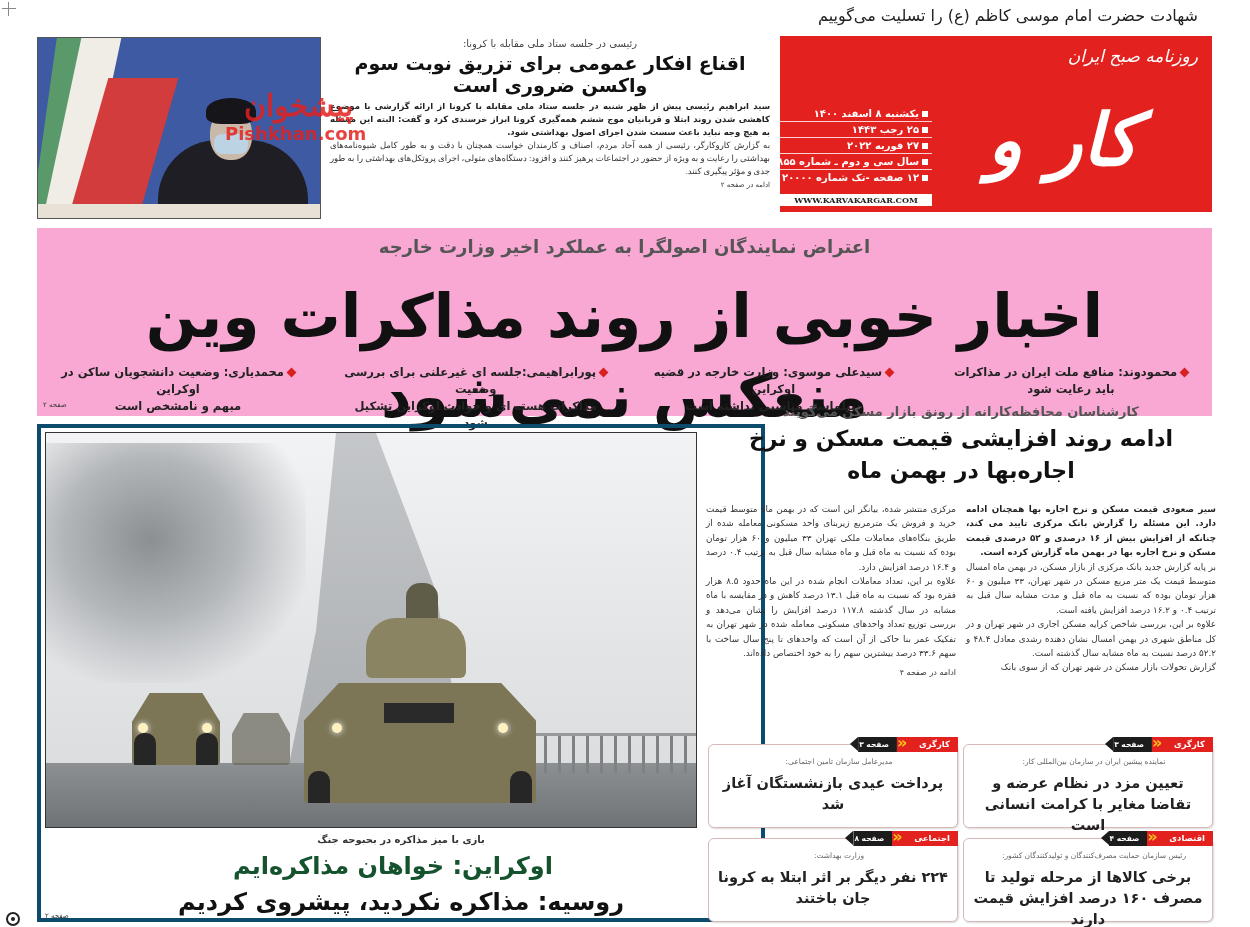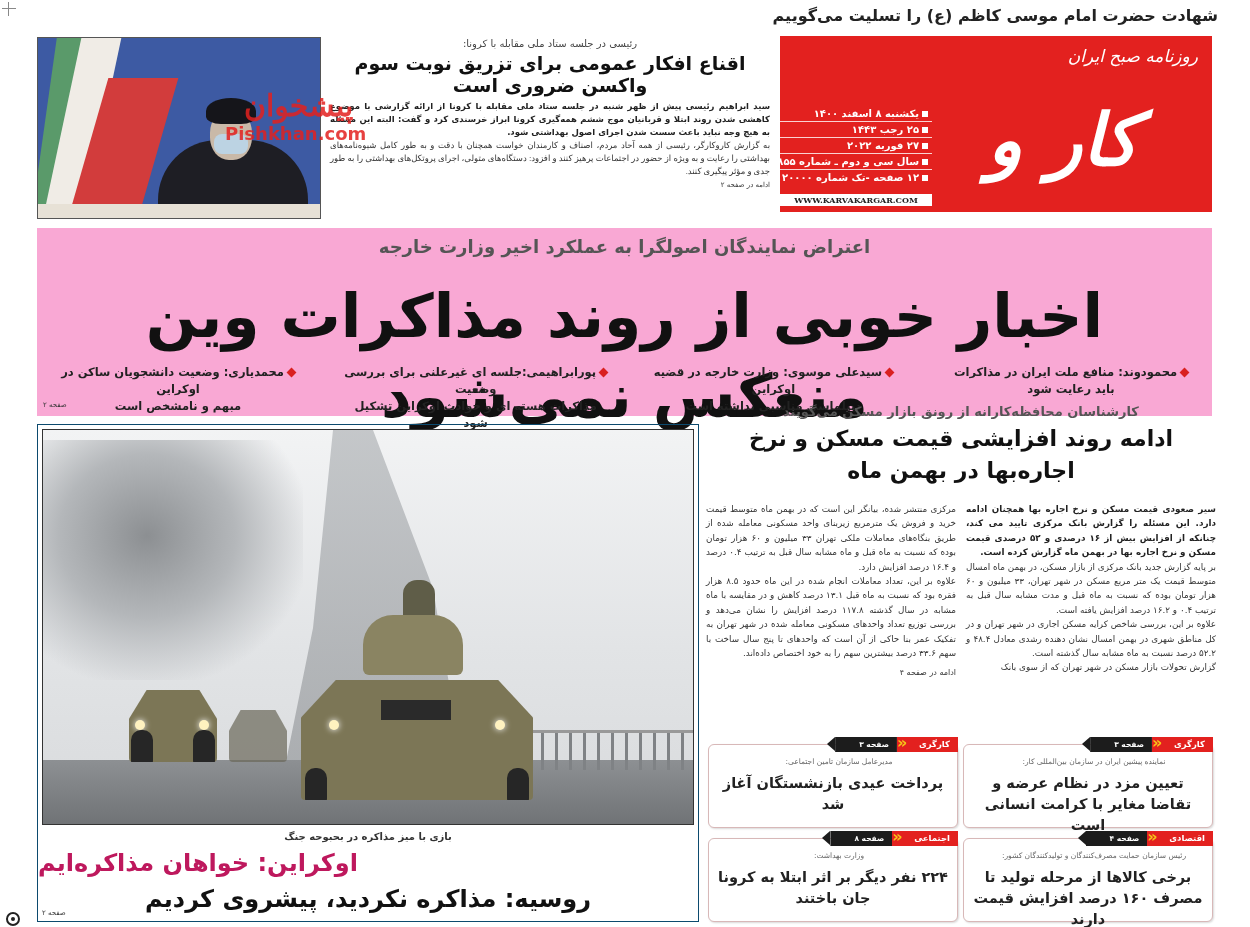--- a/index.html
+++ b/index.html
@@ -6,21 +6,21 @@
   html, body { width: 1250px; height: 927px; background: #ffffff; overflow: hidden; }
   body { font-family: "DejaVu Sans", sans-serif; color: #1a1a1a; position: relative; direction: rtl; }
 
   .crosshair { position: absolute; left: 2px; top: 2px; width: 14px; height: 14px; direction: ltr; }
   .crosshair::before { content: ""; position: absolute; left: 6px; top: 0; width: 1px; height: 14px; background: #888; }
   .crosshair::after { content: ""; position: absolute; left: 0; top: 6px; width: 14px; height: 1px; background: #888; }
   .target-mark { position: absolute; left: 6px; top: 912px; width: 14px; height: 14px; border: 2px solid #222; border-radius: 50%; }
   .target-mark::after { content: ""; position: absolute; left: 3px; top: 3px; width: 4px; height: 4px; background: #222; border-radius: 50%; }
 
   
-  .condolence { position: absolute; right: 32px; top: 6px; width: 420px; font-size: 16px; font-weight: bold; color: #222; text-align: left; white-space: nowrap; }
+  .condolence { position: absolute; right: 32px; top: 6px; width: 420px; font-size: 16px; font-weight: normal; color: #222; text-align: center; white-space: nowrap; }
 
   
   .masthead { position: absolute; left: 780px; top: 36px; width: 432px; height: 176px; background: #e3211f; }
   .mh-sub { position: absolute; right: 14px; top: 10px; color: #fff; font-family: "DejaVu Serif", serif; font-style: italic; font-size: 17px; }
   .mh-logo { position: absolute; right: 14px; top: 34px; width: 270px; height: 140px; color: #fff; font-family: "DejaVu Serif", serif; font-weight: bold; font-style: italic; font-size: 72px; line-height: 140px; text-align: center; letter-spacing: -2px; }
   .mh-info { position: absolute; left: 0; top: 70px; width: 152px; direction: rtl; }
   .mh-info .row { color: #fff; font-size: 10px; font-weight: bold; padding: 2px 4px 2px 0; border-bottom: 1px solid rgba(255,255,255,0.8); white-space: nowrap; text-align: right; }
   .mh-info .row:last-child { border-bottom: none; }
   .mh-info .sq { display: inline-block; width: 6px; height: 6px; background: #fff; margin-left: 3px; vertical-align: middle; }
   .mh-web { position: absolute; left: 0; top: 158px; width: 152px; height: 12px; background: #fff; color: #222; font-family: "DejaVu Serif", serif; font-size: 8px; font-weight: bold; text-align: center; line-height: 12px; direction: ltr; }
@@ -51,58 +51,58 @@
   
   .banner { position: absolute; left: 37px; top: 228px; width: 1175px; height: 188px; background: #f9a8d4; }
   .bn-kicker { position: absolute; left: 0; right: 0; top: 8px; text-align: center; font-size: 18px; font-weight: bold; color: #555; }
   .bn-title { position: absolute; left: 0; right: 0; top: 48px; text-align: center; font-size: 60px; font-weight: 900; color: #111; letter-spacing: -1px; line-height: 80px; }
   .bn-bullets { position: absolute; left: 0; right: 0; top: 136px; display: flex; flex-direction: row; justify-content: space-between; padding: 0 6px; }
   .bn-bullet { width: 270px; text-align: center; font-size: 11.5px; font-weight: bold; color: #222; line-height: 17px; }
   .bn-bullet .dia { display: inline-block; width: 7px; height: 7px; background: #d92020; transform: rotate(45deg); margin-left: 4px; vertical-align: middle; }
   .bn-page { position: absolute; left: 6px; top: 173px; font-size: 7px; color: #333; }
 
   
-  .photo2-frame { position: absolute; left: 37px; top: 424px; width: 662px; height: 498px; border: 1px solid #0c4a6e; }
+  .photo2-frame { position: absolute; left: 37px; top: 424px; width: 728px; height: 498px; border: 4px solid #0c4a6e; }
   .photo2 { position: absolute; left: 4px; top: 4px; width: 652px; height: 396px; border: 1px solid #333; background: #e8eaec; overflow: hidden; }
   .p2-sky { position: absolute; left: 0; top: 0; width: 652px; height: 396px; background: linear-gradient(180deg, #f2f3f4 0%, #e2e4e6 55%, #d8dadc 100%); }
   .p2-trees { position: absolute; left: 0; top: 10px; width: 260px; height: 240px; background: radial-gradient(ellipse at 40% 40%, #8c8f92 0%, #b4b7ba 40%, rgba(220,222,224,0) 75%); }
   .p2-road { position: absolute; left: 230px; top: 0; width: 200px; height: 396px; background: linear-gradient(180deg, #b9bcbf 0%, #9a9da0 100%); clip-path: polygon(30% 0, 50% 0, 80% 40%, 100% 100%, 0 100%, 20% 50%); opacity: 0.8; }
   .p2-lowroad { position: absolute; left: 0; top: 330px; width: 652px; height: 66px; background: linear-gradient(180deg, #8d9093 0%, #6f7275 100%); }
   .p2-rail { position: absolute; left: 470px; top: 300px; width: 182px; height: 40px; background: repeating-linear-gradient(90deg, #7f8285 0 3px, transparent 3px 14px); border-top: 3px solid #999; }
   .apc { position: absolute; background: #7c7656; border-radius: 8px 8px 4px 4px; }
   .apc .wheel { position: absolute; bottom: -8px; width: 22px; height: 40px; background: #262626; border-radius: 10px; }
   .apc1 { left: 258px; top: 220px; width: 232px; height: 150px; clip-path: polygon(15% 20%, 85% 20%, 100% 45%, 100% 100%, 0 100%, 0 45%); }
   .apc1-turret { position: absolute; left: 320px; top: 185px; width: 100px; height: 60px; background: #8a8462; border-radius: 30px 30px 6px 6px; }
   .apc1-sold { position: absolute; left: 360px; top: 150px; width: 32px; height: 45px; background: #5f5d48; border-radius: 14px 14px 4px 4px; }
   .apc2 { left: 86px; top: 260px; width: 88px; height: 72px; clip-path: polygon(20% 0, 80% 0, 100% 40%, 100% 100%, 0 100%, 0 40%); }
   .apc3 { left: 186px; top: 280px; width: 58px; height: 52px; background: #6a6658; opacity: 0.7; clip-path: polygon(20% 0, 80% 0, 100% 40%, 100% 100%, 0 100%, 0 40%); }
   .apc-light { position: absolute; width: 10px; height: 10px; border-radius: 50%; background: #fff2c0; box-shadow: 0 0 6px #fff; }
   .apc-dark { position: absolute; background: #2a2a2a; }
   .p2-kicker { position: absolute; left: 0; right: 0; top: 406px; text-align: center; font-size: 10px; font-weight: bold; color: #333; }
-  .p2-title1 { position: absolute; left: 0; right: 16px; top: 424px; text-align: left; font-size: 24px; font-weight: bold; color: #be185d; }
+  .p2-title1 { position: absolute; left: 0; right: 16px; top: 424px; text-align: center; font-size: 24px; font-weight: bold; color: #14532d; }
   .p2-title2 { position: absolute; left: 0; right: 0; top: 460px; text-align: center; font-size: 24px; font-weight: bold; color: #111; }
   .p2-page { position: absolute; left: 4px; top: 484px; font-size: 7px; color: #333; }
 
   
   .housing { position: absolute; left: 706px; top: 404px; width: 510px; }
   .hs-kicker { text-align: center; font-size: 13px; font-weight: bold; color: #555; }
   .hs-title { text-align: center; font-size: 22px; font-weight: bold; color: #111; line-height: 32px; margin-top: 4px; }
   .hs-cols { position: absolute; left: 0; top: 98px; width: 510px; height: 205px; display: flex; flex-direction: row; gap: 10px; }
   .hs-col { width: 250px; font-size: 8.8px; line-height: 14.4px; text-align: justify; color: #333; }
   .hs-col .lead { font-weight: bold; color: #222; }
   .hs-col p { margin-bottom: 0; }
   .hs-cont { font-size: 8px; margin-top: 6px; color: #333; }
 
   
   .teaser { position: absolute; width: 250px; height: 84px; border: 1px solid #d8b8b8; border-radius: 6px; background: #fff; box-shadow: 1px 1px 2px rgba(0,0,0,0.15); }
   .teaser .tab { position: absolute; right: -1px; top: -8px; height: 15px; display: flex; flex-direction: row; direction: rtl; }
   .teaser .tab .cat { background: #e3211f; color: #fff; font-size: 8.5px; font-weight: bold; padding: 0 8px 0 20px; line-height: 15px; white-space: nowrap; }
   .teaser .tab .chev { width: 16px; height: 15px; background: #e3211f; position: relative; margin-right: -14px; }
   .teaser .tab .chev::before { content: "«"; position: absolute; left: 0; top: -4px; color: #f5c518; font-size: 16px; font-weight: bold; }
-  .teaser .tab .pg { background: #1c1c1c; color: #fff; font-size: 7.5px; font-weight: bold; padding: 0 8px 0 24px; line-height: 15px; white-space: nowrap; clip-path: polygon(0 0, 100% 0, 100% 100%, 0 100%, 0 100%); }
+  .teaser .tab .pg { background: #1c1c1c; color: #fff; font-size: 7.5px; font-weight: bold; padding: 0 8px 0 1px; line-height: 15px; white-space: nowrap; clip-path: polygon(0 0, 100% 0, 100% 100%, 0 100%, 0 100%); }
   .teaser .tab .tip { width: 0; height: 0; border-top: 7.5px solid transparent; border-bottom: 7.5px solid transparent; border-right: 8px solid #1c1c1c; }
   .teaser .t-kicker { position: absolute; left: 20px; right: 8px; top: 12px; text-align: center; font-size: 7.5px; color: #666; }
   .teaser .t-title { position: absolute; left: 8px; right: 8px; top: 28px; text-align: center; font-size: 14.5px; font-weight: bold; color: #222; line-height: 21px; }
 </style>
 </head>
 <body>
 
 <div class="crosshair"></div>
 <div class="target-mark"></div>
 

